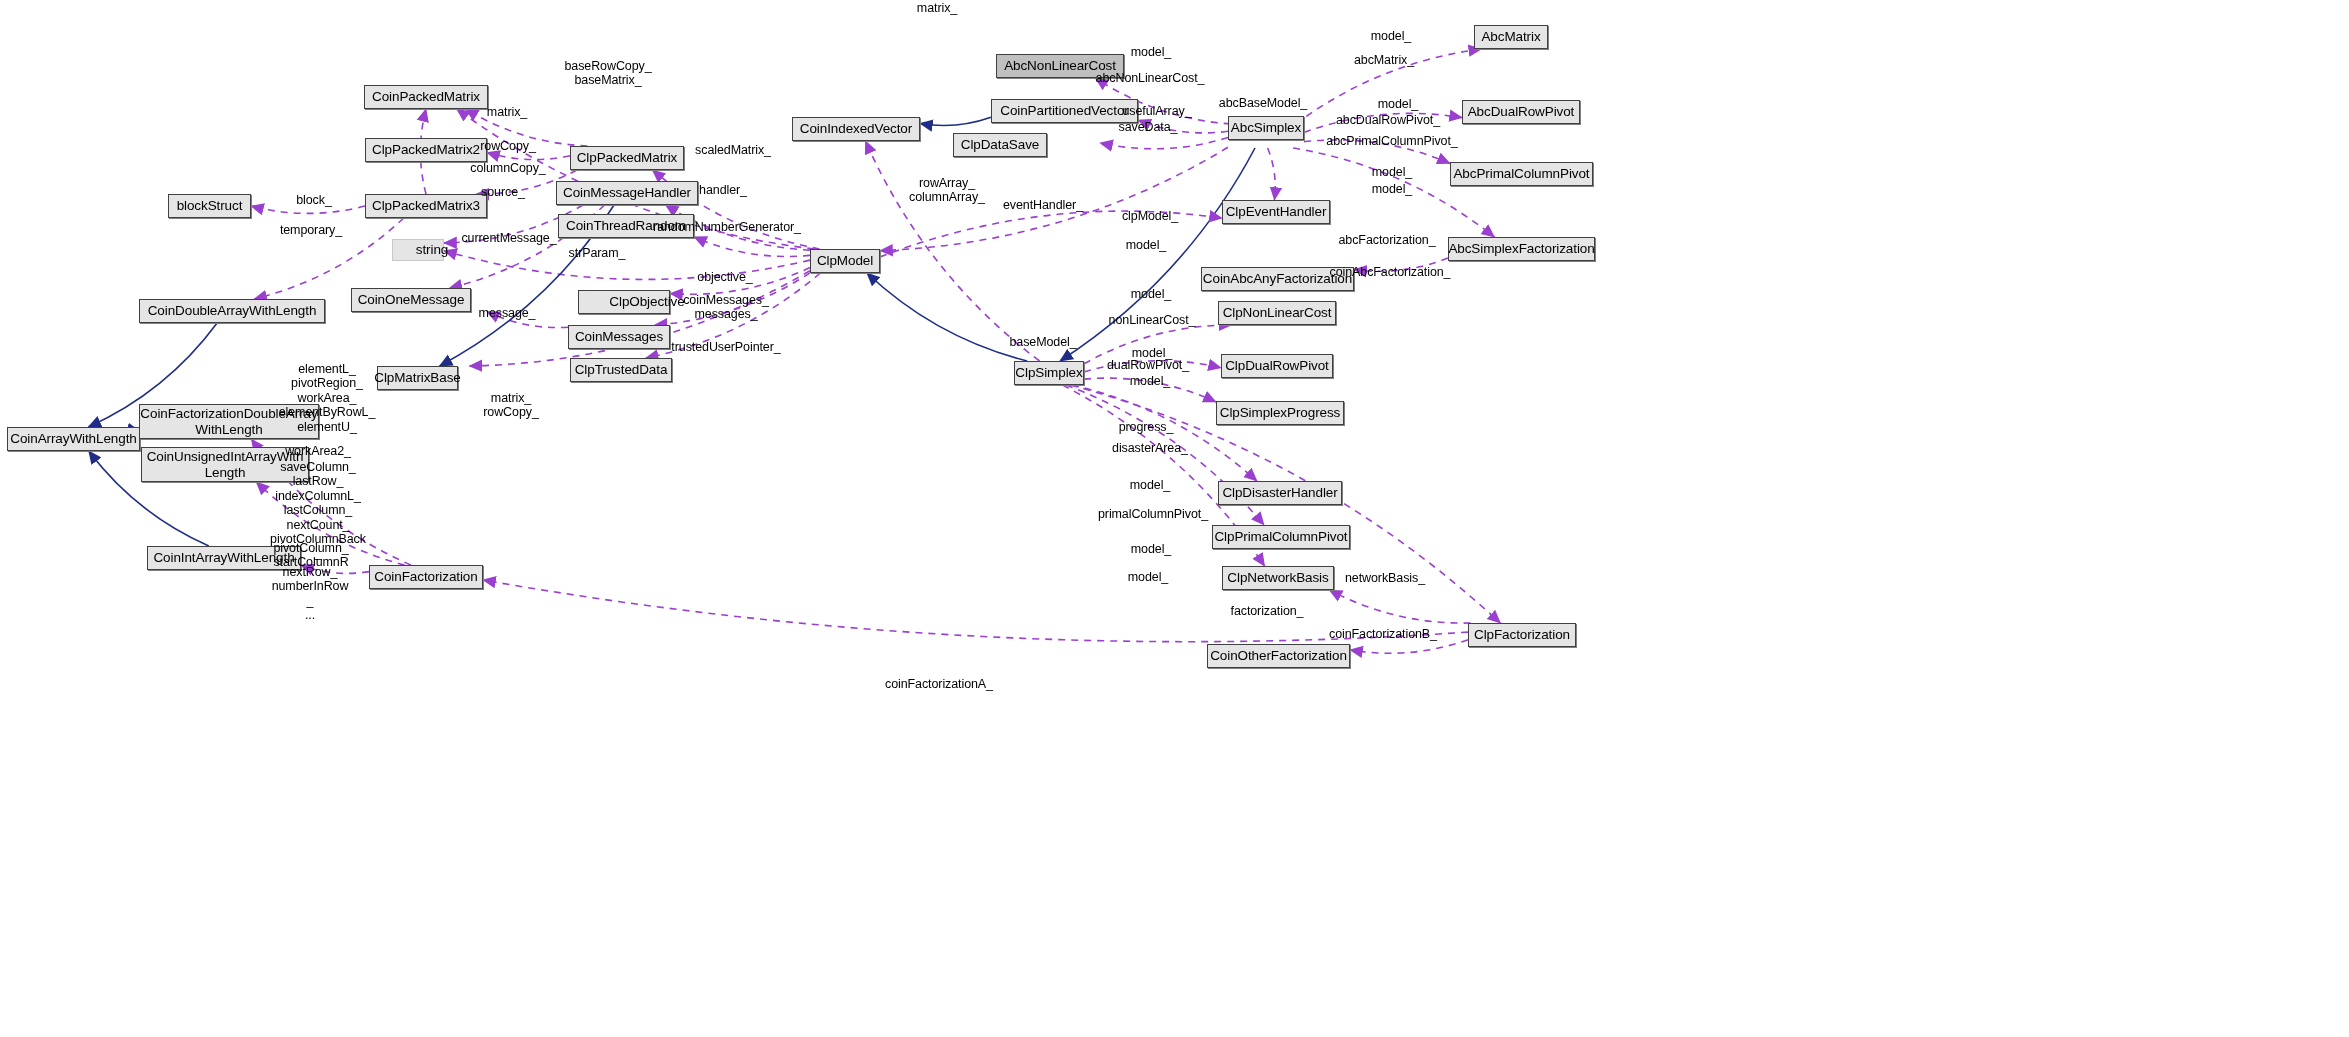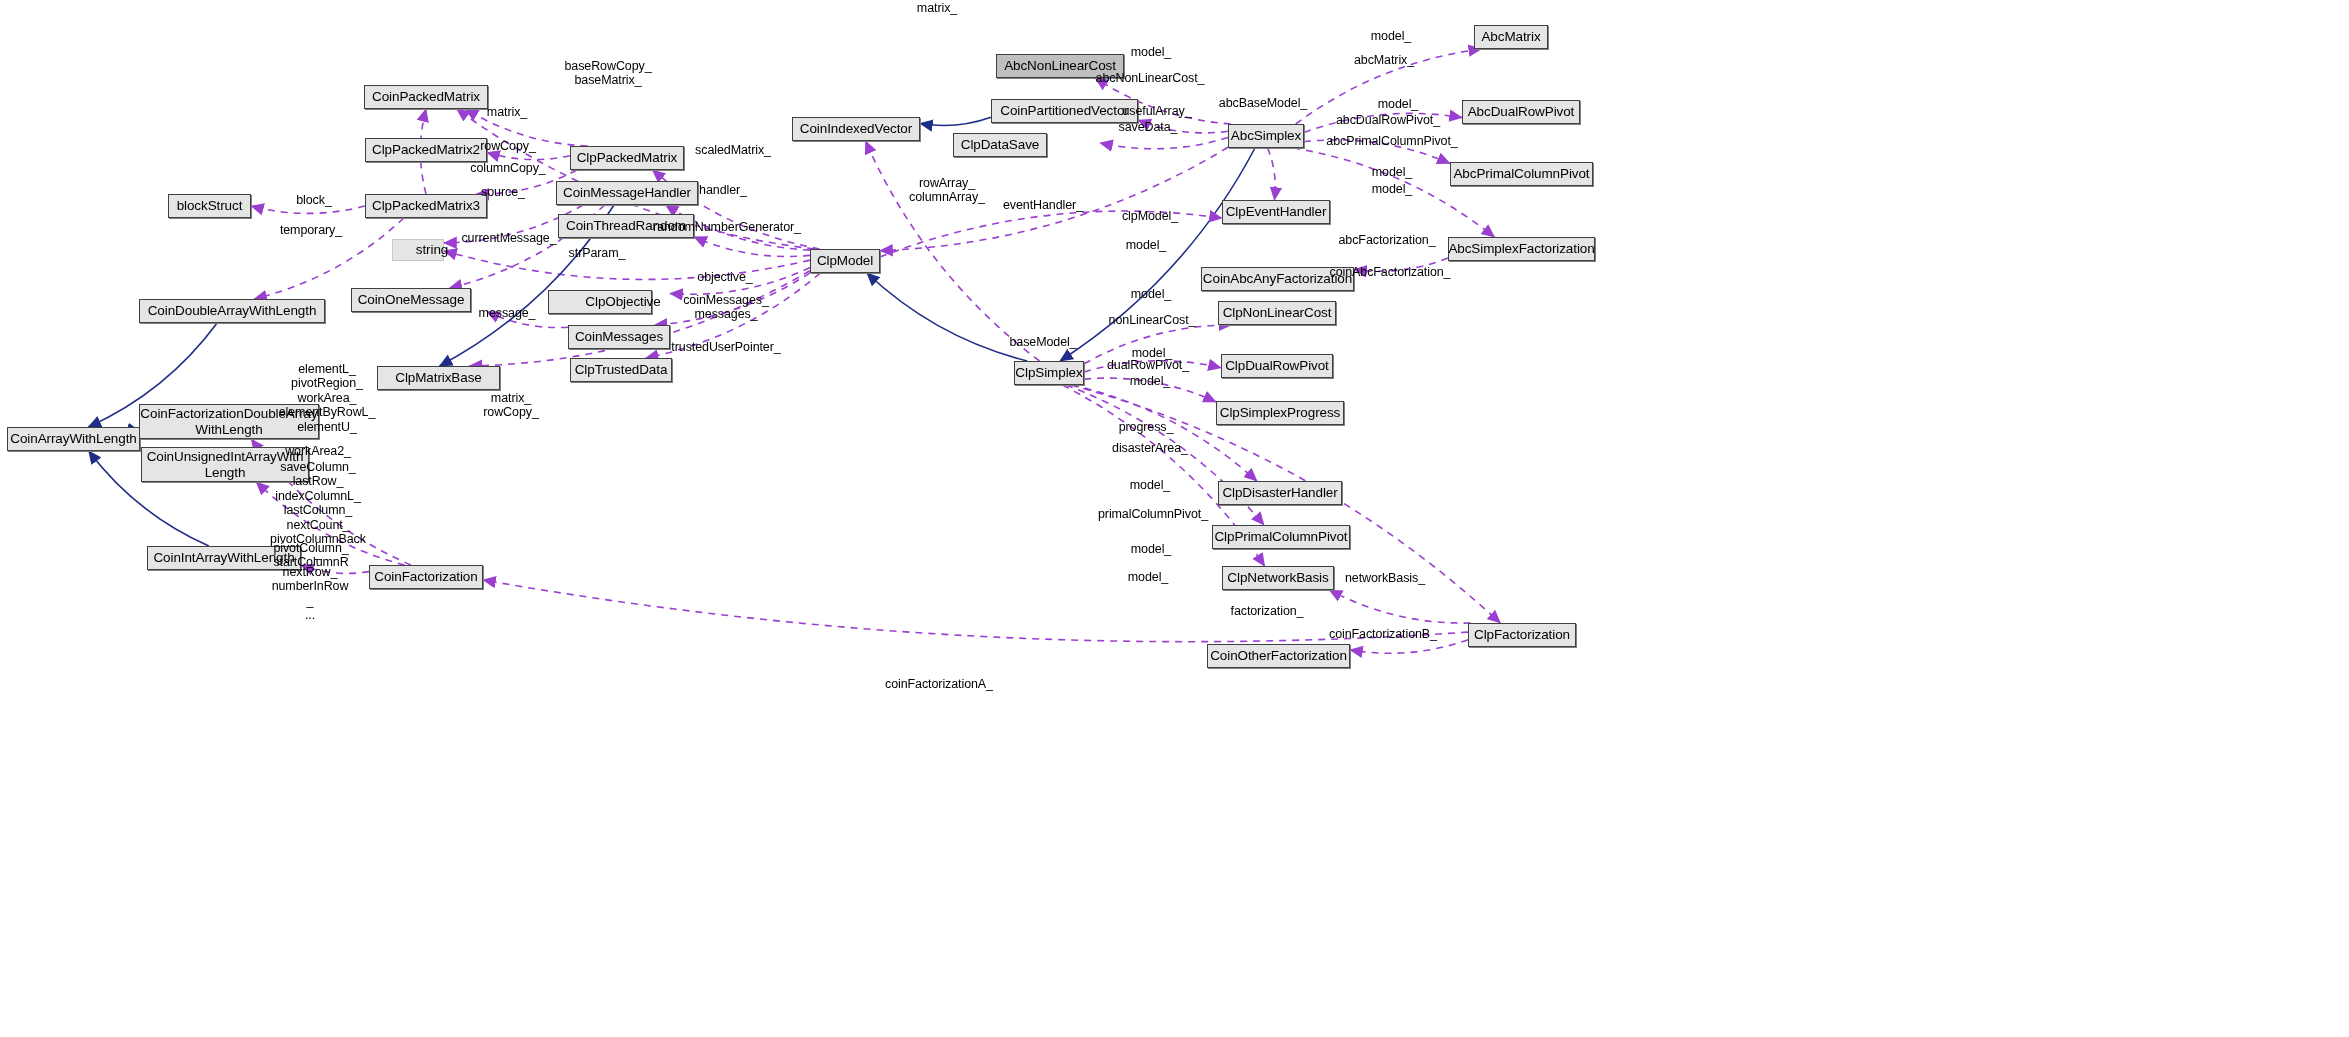--- a/index.html
+++ b/index.html
@@ -122,33 +122,33 @@
       <div class="node" style="left: 141px; top: 447px; width: 168px; height: 35px;">CoinUnsignedIntArrayWith
 Length</div>
       <div class="node" style="left: 147px; top: 546px; width: 154px; height: 24px;">CoinIntArrayWithLength</div>
       <div class="node" style="left: 168px; top: 194px; width: 83px; height: 24px;">blockStruct</div>
       <div class="node" style="left: 369px; top: 565px; width: 114px; height: 24px;">CoinFactorization</div>
       <div class="node" style="left: 364px; top: 85px; width: 124px; height: 24px;">CoinPackedMatrix</div>
       <div class="node" style="left: 365px; top: 138px; width: 122px; height: 24px;">ClpPackedMatrix2</div>
       <div class="node" style="left: 365px; top: 194px; width: 122px; height: 24px;">ClpPackedMatrix3</div>
       <div class="node plain" style="left: 392px; top: 239px; width: 52px; height: 22px; padding-left: 28px;">string</div>
       <div class="node" style="left: 351px; top: 288px; width: 120px; height: 24px;">CoinOneMessage</div>
-      <div class="node" style="left: 377px; top: 366px; width: 123px; height: 24px;">ClpMatrixBase</div>
+      <div class="node" style="left: 377px; top: 366px; width: 81px; height: 24px;">ClpMatrixBase</div>
       <div class="node" style="left: 570px; top: 146px; width: 114px; height: 24px;">ClpPackedMatrix</div>
       <div class="node" style="left: 556px; top: 181px; width: 142px; height: 24px;">CoinMessageHandler</div>
       <div class="node" style="left: 558px; top: 214px; width: 136px; height: 24px;">CoinThreadRandom</div>
-      <div class="node" style="left: 548px; top: 290px; width: 104px; height: 24px; padding-left: 46px;">ClpObjective</div>
+      <div class="node" style="left: 578px; top: 290px; width: 92px; height: 24px; padding-left: 46px;">ClpObjective</div>
       <div class="node" style="left: 568px; top: 325px; width: 102px; height: 24px;">CoinMessages</div>
       <div class="node" style="left: 570px; top: 358px; width: 102px; height: 24px;">ClpTrustedData</div>
       <div class="node" style="left: 810px; top: 249px; width: 70px; height: 24px;">ClpModel</div>
       <div class="node" style="left: 792px; top: 117px; width: 128px; height: 24px;">CoinIndexedVector</div>
       <div class="node" style="left: 991px; top: 99px; width: 147px; height: 24px;">CoinPartitionedVector</div>
       <div class="node" style="left: 946px; top: 133px; width: 94px; height: 24px; margin-left: 7px;">ClpDataSave</div>
       <div class="node highlight" style="left: 996px; top: 54px; width: 128px; height: 24px;">AbcNonLinearCost</div>
-      <div class="node" style="left: 1228px; top: 124px; width: 76px; height: 24px;">AbcSimplex</div>
+      <div class="node" style="left: 1228px; top: 116px; width: 76px; height: 24px;">AbcSimplex</div>
       <div class="node" style="left: 1014px; top: 361px; width: 70px; height: 24px;">ClpSimplex</div>
       <div class="node" style="left: 1222px; top: 200px; width: 108px; height: 24px; text-align: center;">ClpEventHandler</div>
       <div class="node" style="left: 1201px; top: 267px; width: 153px; height: 24px;">CoinAbcAnyFactorization</div>
       <div class="node" style="left: 1218px; top: 301px; width: 118px; height: 24px;">ClpNonLinearCost</div>
       <div class="node" style="left: 1221px; top: 354px; width: 112px; height: 24px;">ClpDualRowPivot</div>
       <div class="node" style="left: 1216px; top: 401px; width: 128px; height: 24px;">ClpSimplexProgress</div>
       <div class="node" style="left: 1218px; top: 481px; width: 124px; height: 24px;">ClpDisasterHandler</div>
       <div class="node" style="left: 1212px; top: 525px; width: 138px; height: 24px;">ClpPrimalColumnPivot</div>
       <div class="node" style="left: 1222px; top: 566px; width: 112px; height: 24px;">ClpNetworkBasis</div>
       <div class="node" style="left: 1207px; top: 644px; width: 143px; height: 24px;">CoinOtherFactorization</div>

